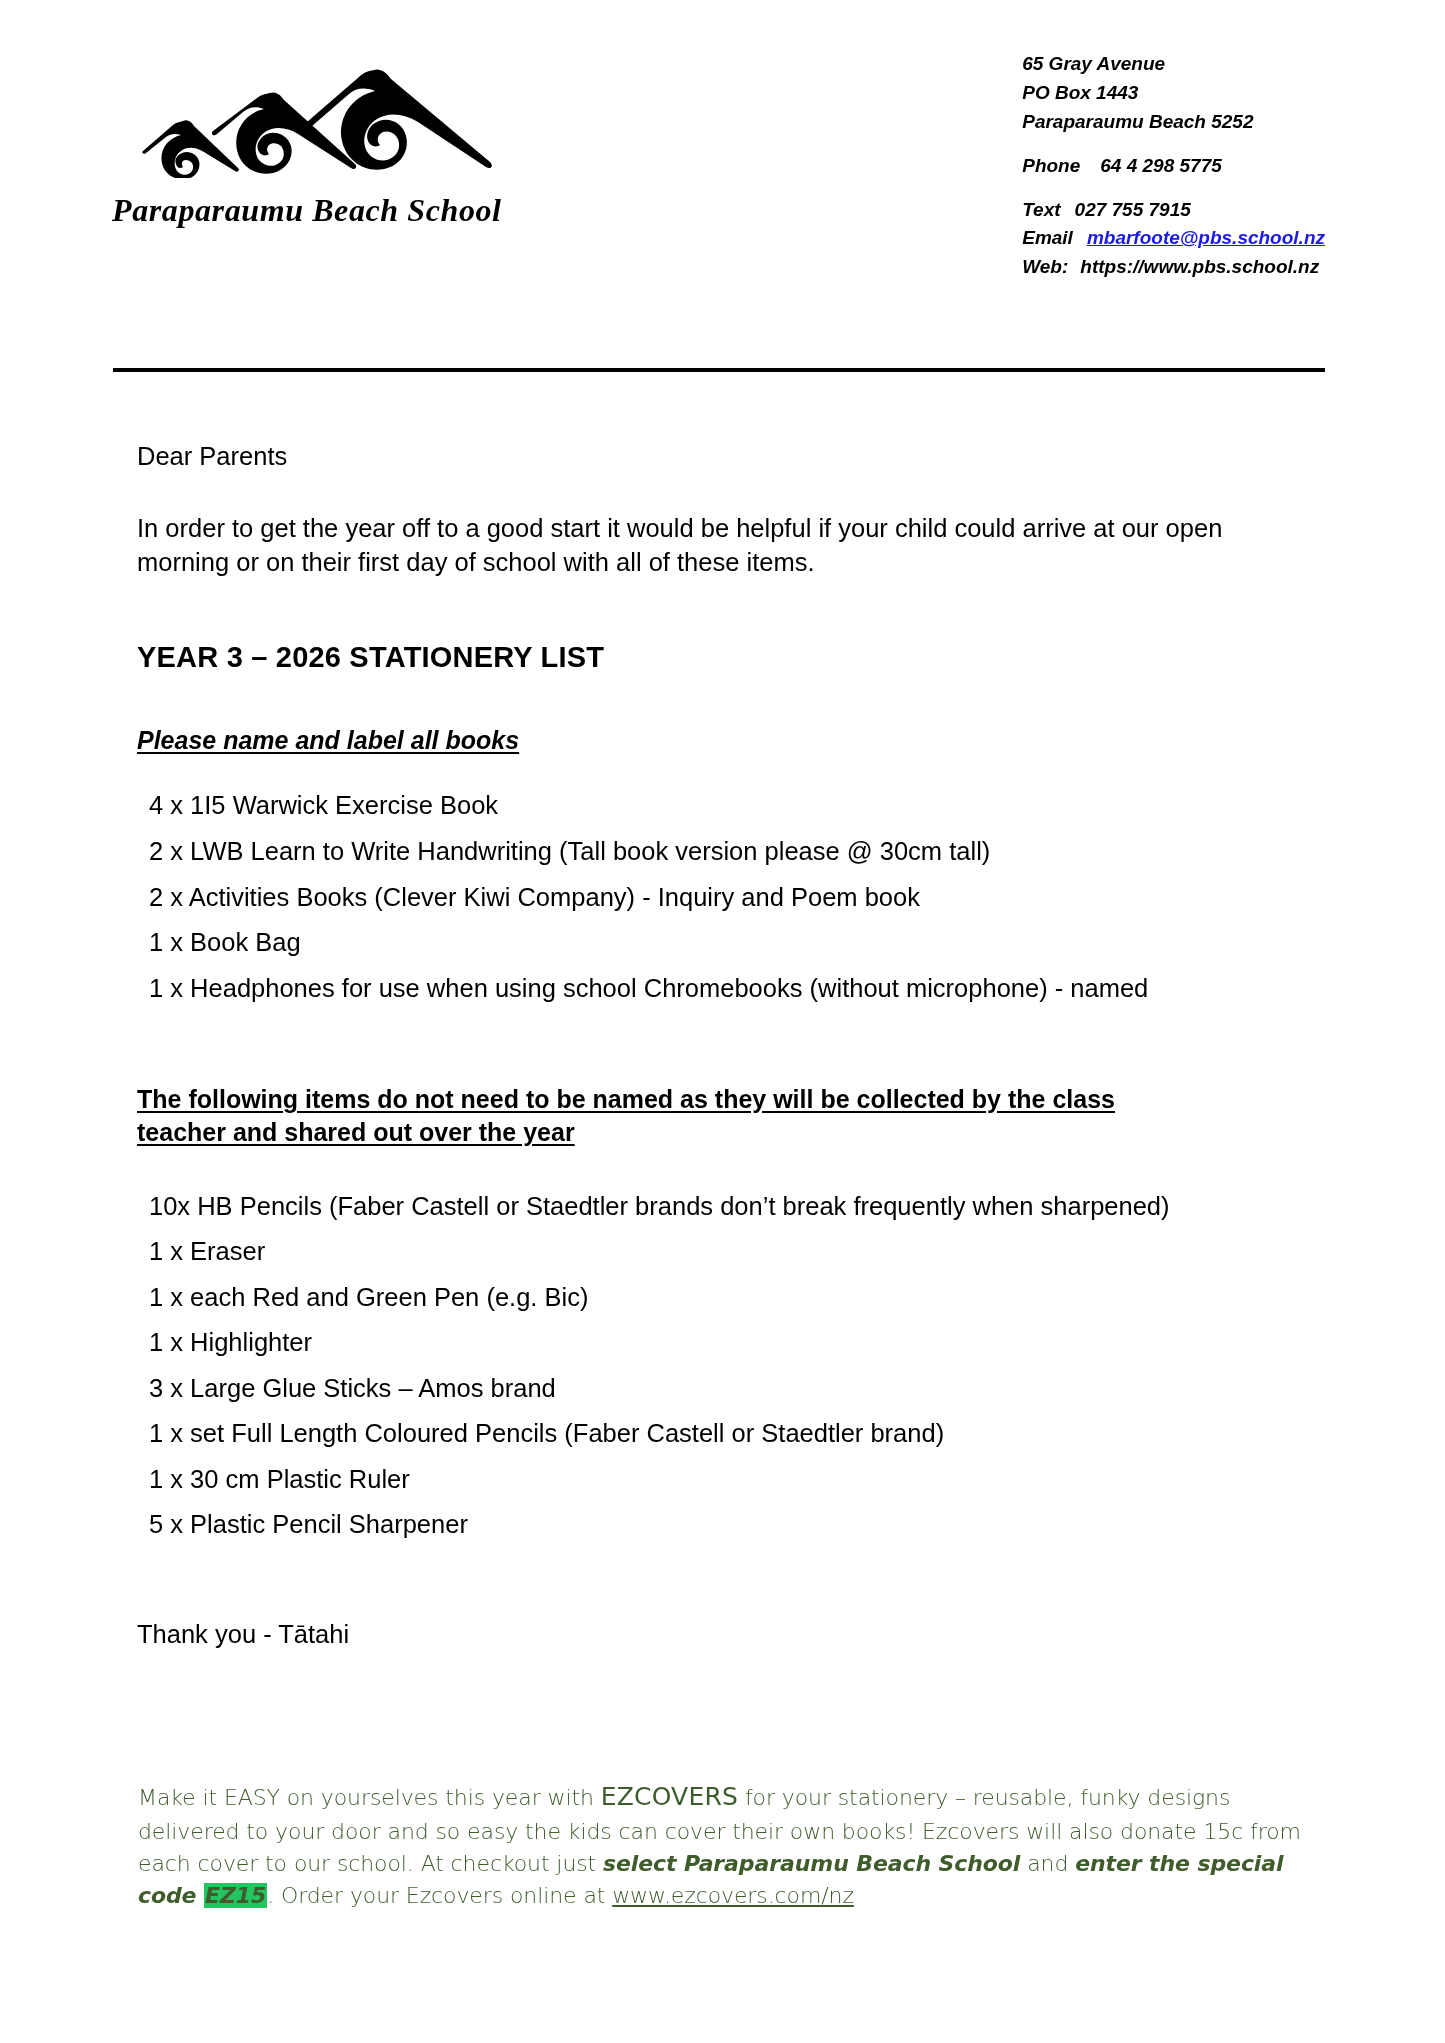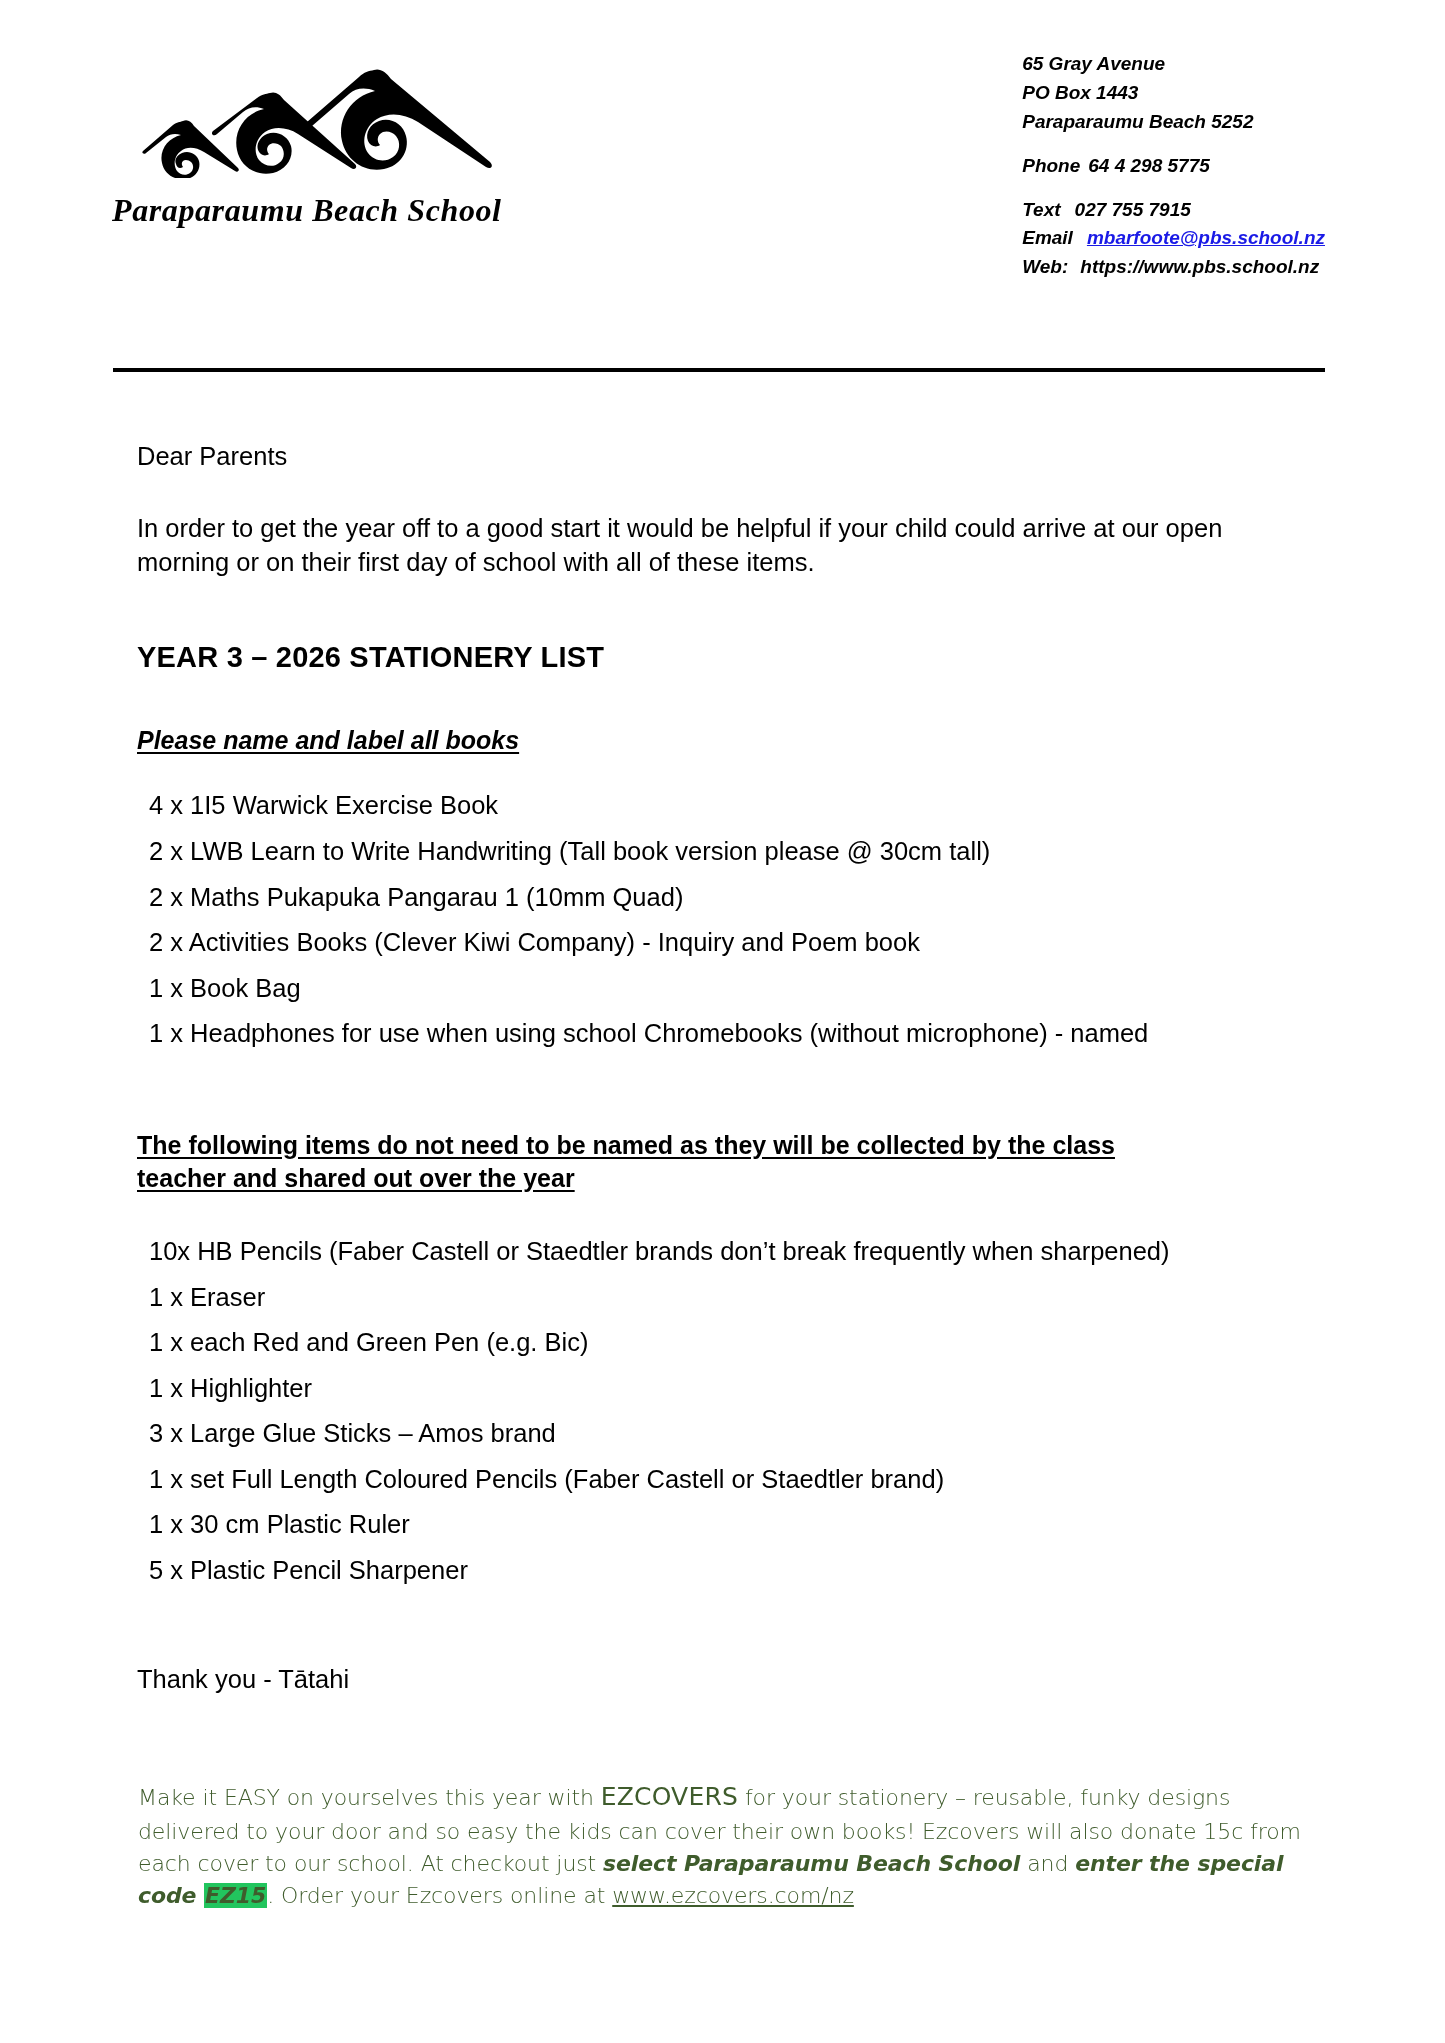--- a/index.html
+++ b/index.html
@@ -71,21 +71,21 @@
   .contact-gap { display: block; height: 15px; }
   .contact-row {
     display: block;
     white-space: nowrap;
   }
   .contact-label {
     display: inline-block;
   }
   .contact-value {
     display: inline-block;
-    margin-left: 8px;
+    margin-left: 20px;
   }
   .contact-value.wide { margin-left: 14px; }
   .contact-value.web { margin-left: 12px; }
   .email-link {
     color: #1a1ae6;
     text-decoration: underline;
     font-weight: bold;
     font-style: italic;
     cursor: pointer;
   }
@@ -250,21 +250,20 @@
 
     <p class="intro">In order to get the year off to a good start it would be helpful if your child could arrive at our open morning or on their first day of school with all of these items.</p>
 
     <h1 class="doc-title">YEAR 3 – 2026 STATIONERY LIST</h1>
 
     <p class="subhead">Please name and label all books</p>
 
     <ul class="item-list">
       <li>4 x 1I5 Warwick Exercise Book</li>
       <li>2 x LWB Learn to Write Handwriting (Tall book version please @ 30cm tall)</li>
-      <li>2 x Maths Pukapuka Pangarau 1 (10mm Quad)</li>
       <li>2 x Activities Books (Clever Kiwi Company) - Inquiry and Poem book</li>
       <li>1 x Book Bag</li>
       <li>1 x Headphones for use when using school Chromebooks (without microphone) - named</li>
     </ul>
 
     <p class="section-head"><span class="u">The following items do not need to be named as they will be collected by the class teacher and shared out over the year</span></p>
 
     <ul class="item-list second">
       <li>10x HB Pencils (Faber Castell or Staedtler brands don’t break frequently when sharpened)</li>
       <li>1 x Eraser</li>

